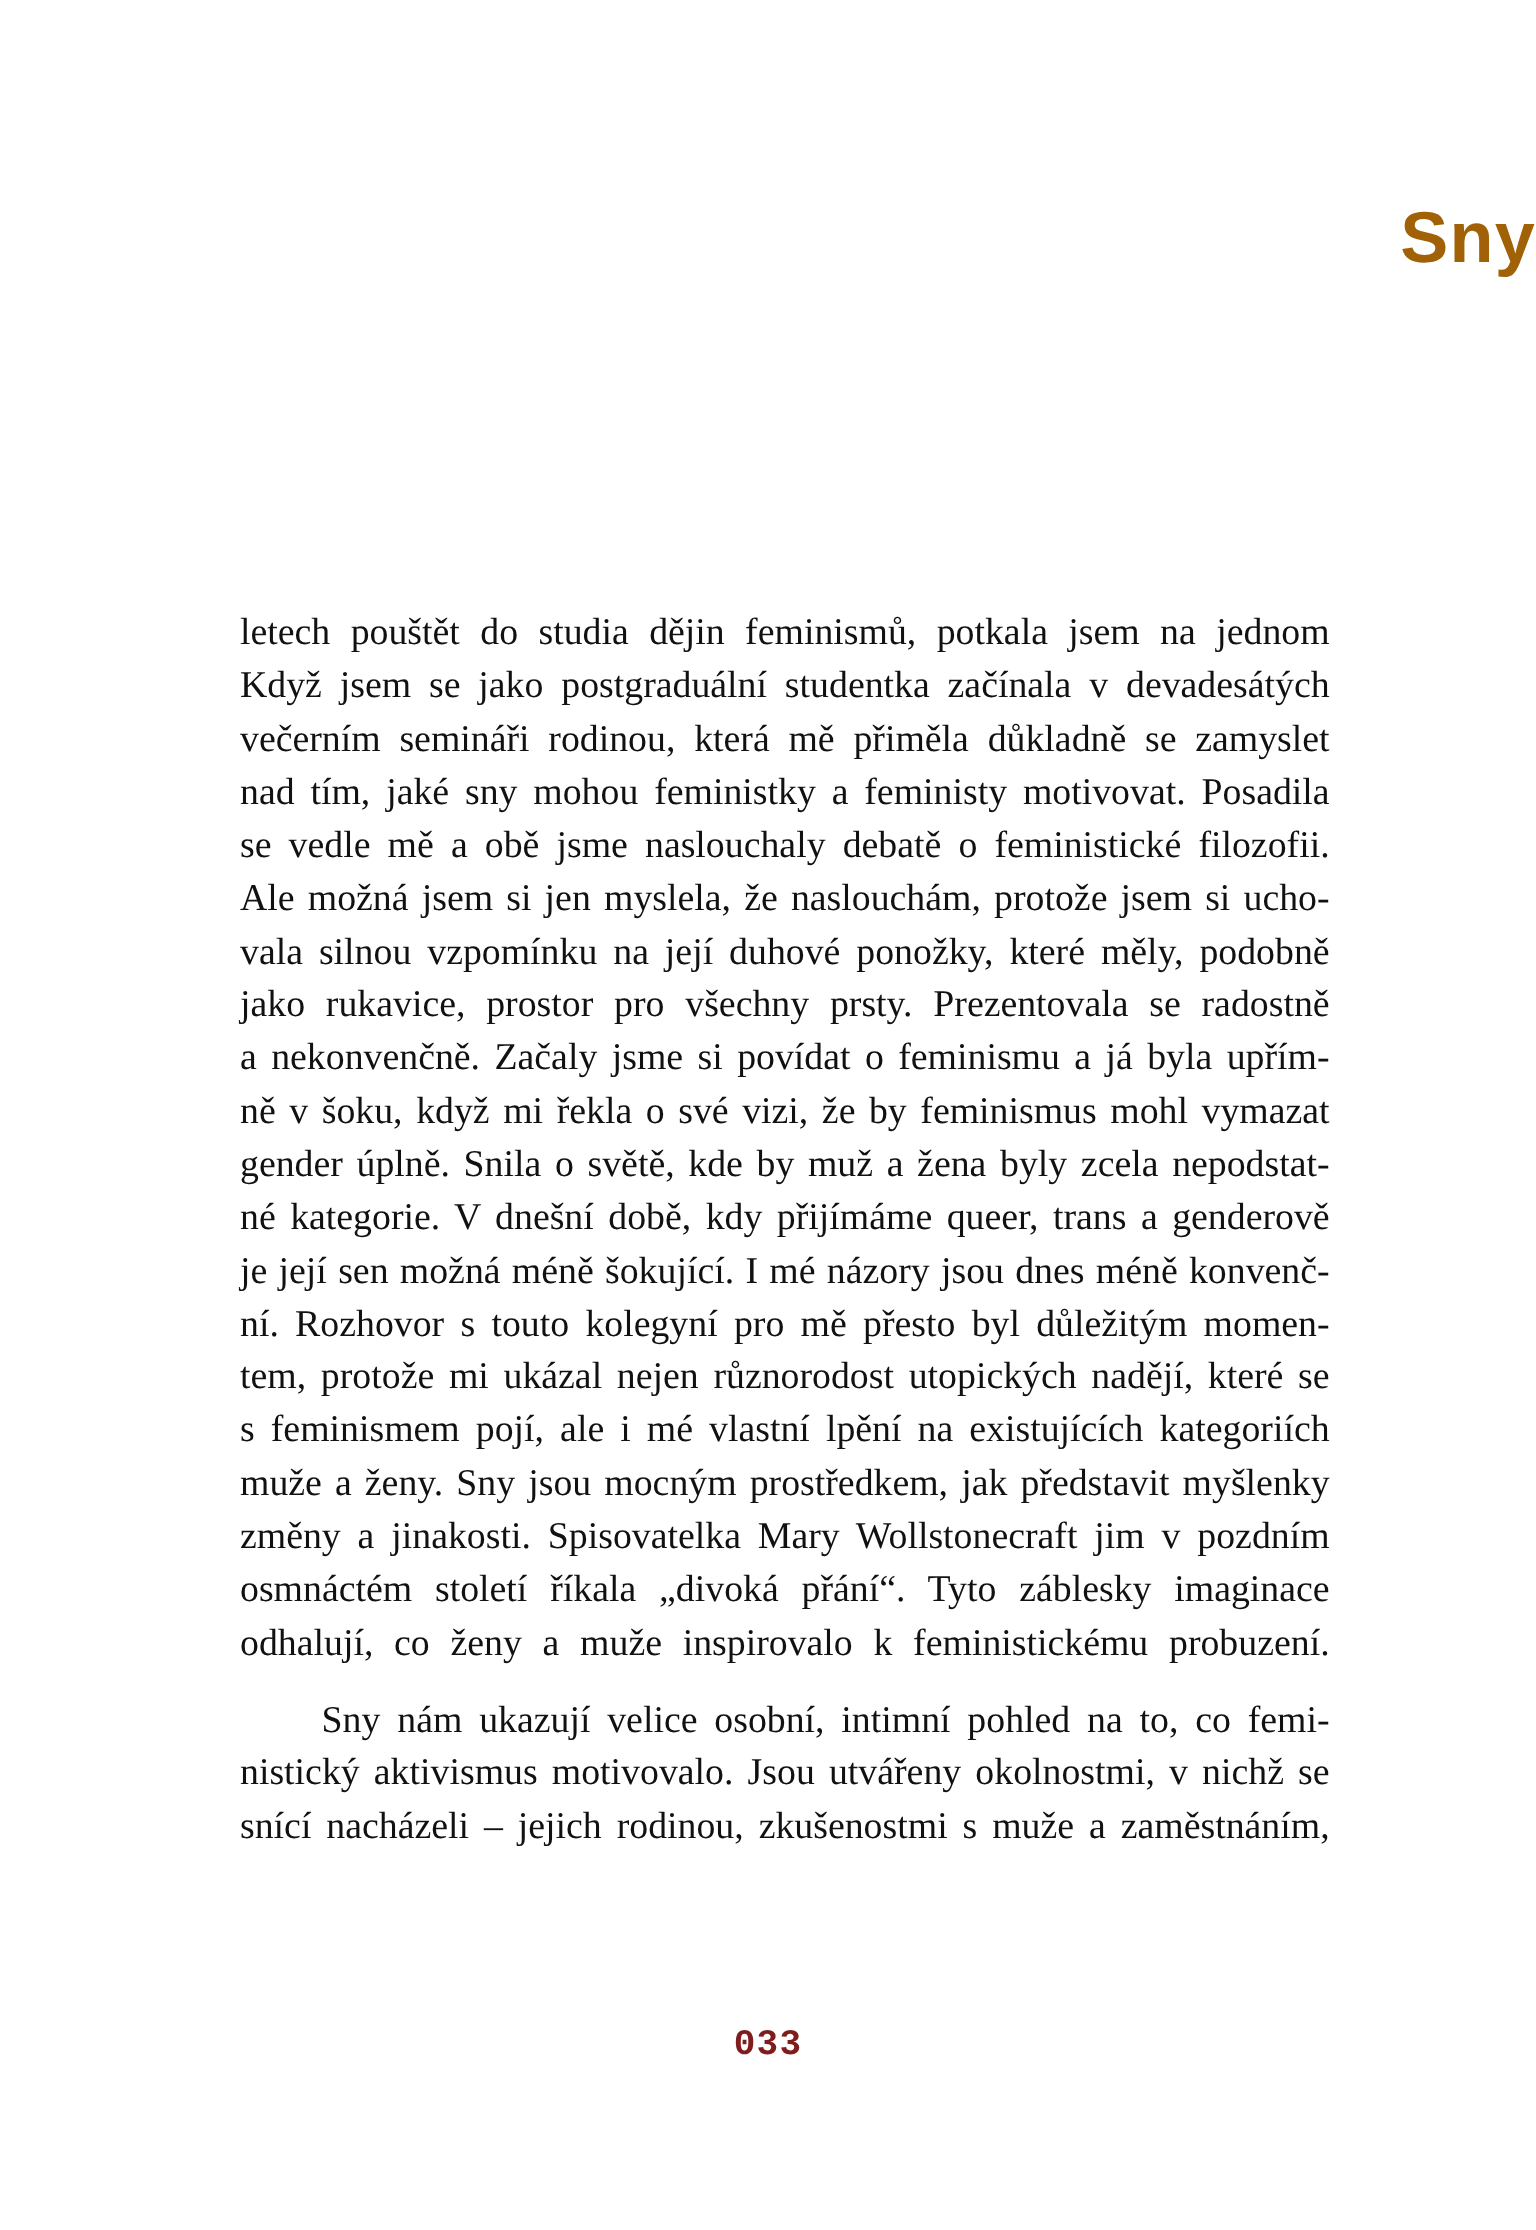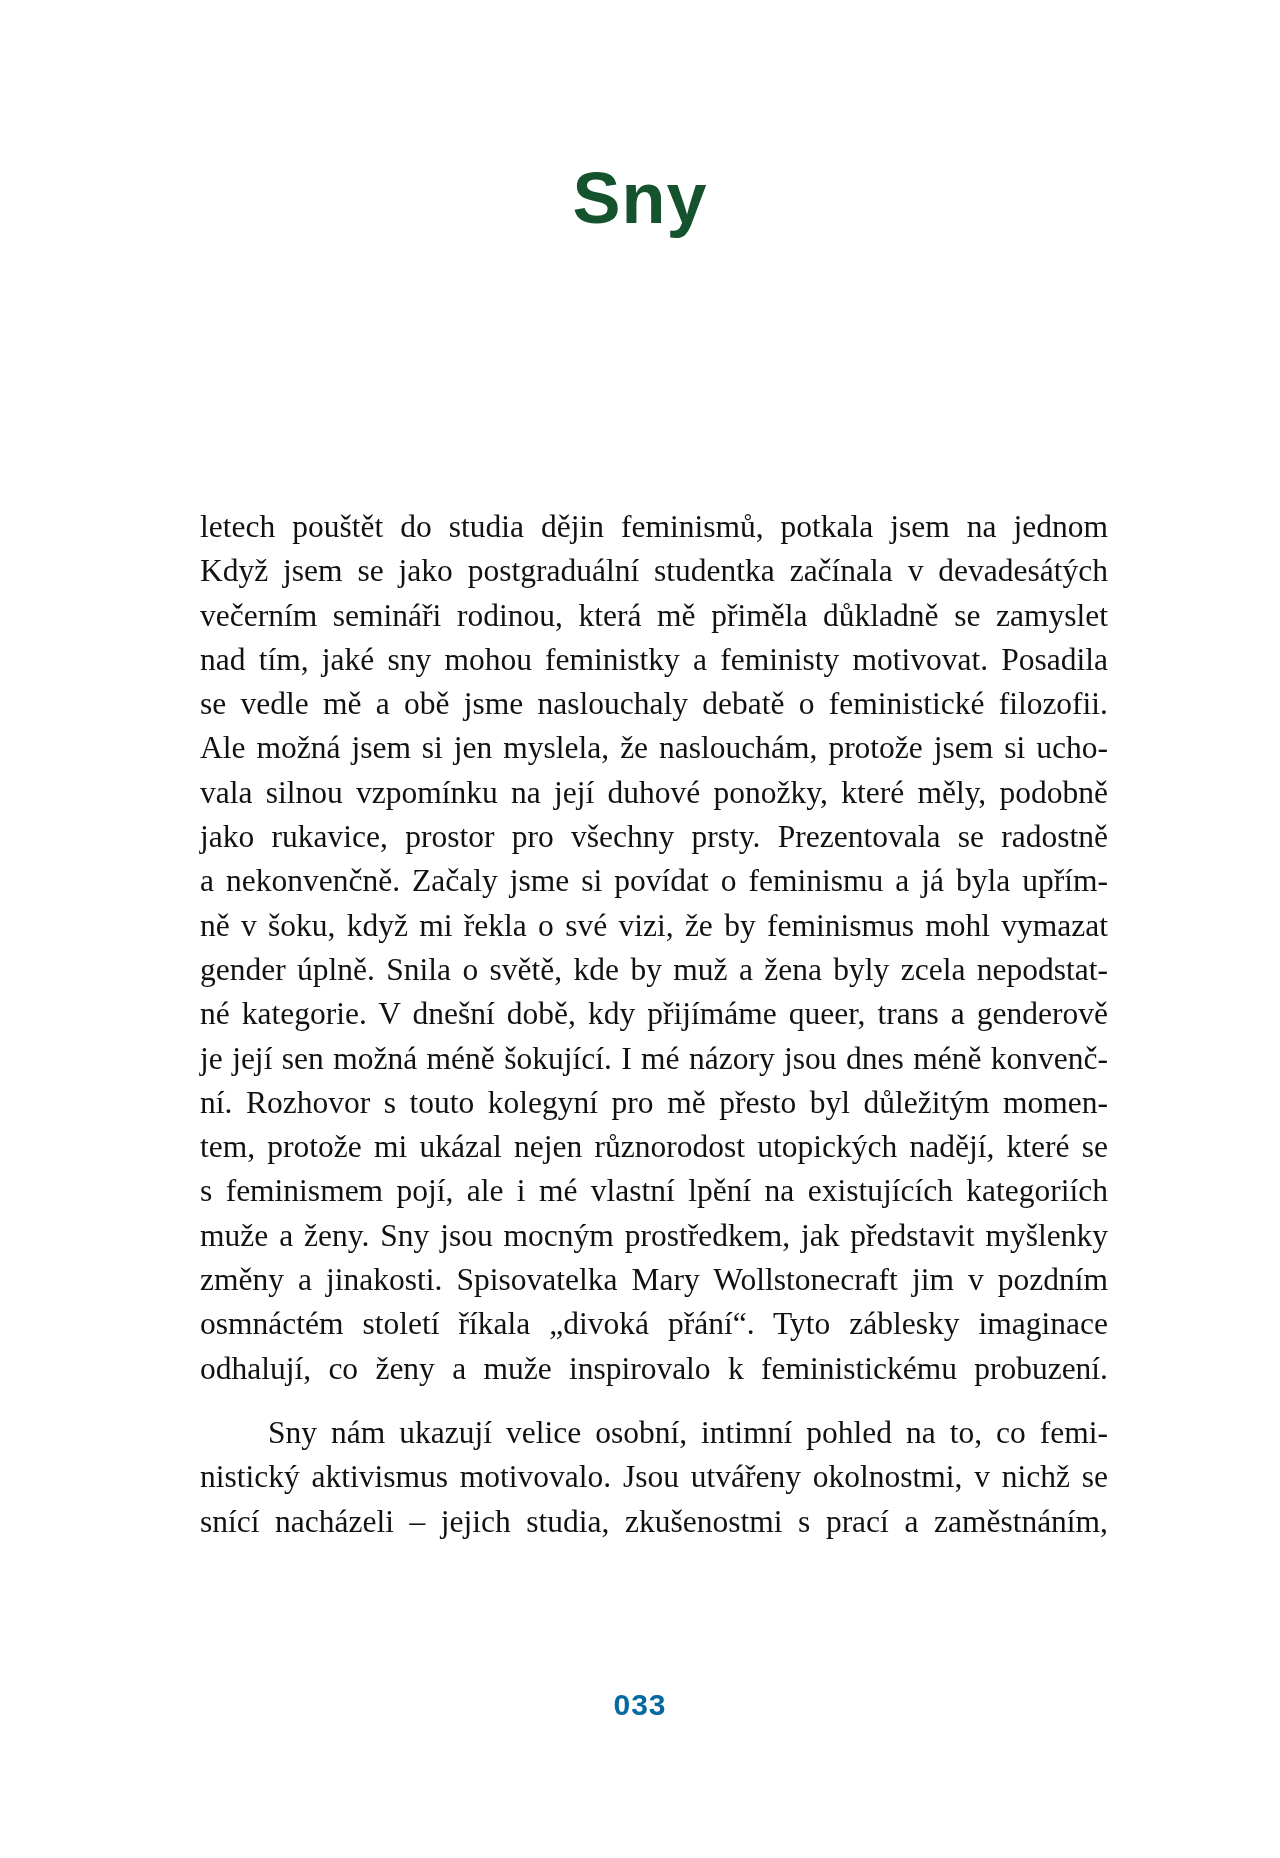--- a/index.html
+++ b/index.html
@@ -19,27 +19,27 @@
     left: 0; top: 0;
     width: 1280px;
     height: 1858px;
     background: #ffffff;
   }
   .chapter-title {
     position: absolute;
     left: 0;
     width: 1280px;
     top: 148px;
-    text-align: center;
+    text-align: right;
     font-family: "Liberation Sans", sans-serif;
     font-weight: bold;
-    font-size: 72px;
+    font-size: 60px;
     line-height: 100px;
     letter-spacing: 1px;
-    color: #14532d;
+    color: #a16207;
     margin: 0;
   }
   .body-text {
     position: absolute;
     left: 200px;
     top: 505px;
     width: 908px;
     font-family: "Liberation Serif", serif;
     font-size: 31.5px;
     line-height: 44.3px;
@@ -58,25 +58,25 @@
   .line.indent {
     padding-left: 68px;
     margin-top: 20px;
   }
   .page-number {
     position: absolute;
     left: 0;
     width: 1280px;
     top: 1688px;
     text-align: center;
-    font-family: Liberation Sans, sans-serif;
+    font-family: Liberation Mono, monospace;
     font-weight: bold;
     font-size: 30px;
     line-height: 34px;
-    color: #0369a1;
+    color: #7f1d1d;
     letter-spacing: 1px;
   }
   .watermark {
     position: absolute;
     right: 14px;
     top: 1822px;
     font-family: "Liberation Sans", sans-serif;
     font-size: 14px;
     line-height: 18px;
     color: #c4c4c4;
@@ -106,20 +106,20 @@
     <span class="line">je její sen možná méně šokující. I mé názory jsou dnes méně konvenč-</span>
     <span class="line">ní. Rozhovor s touto kolegyní pro mě přesto byl důležitým momen-</span>
     <span class="line">tem, protože mi ukázal nejen různorodost utopických nadějí, které se</span>
     <span class="line">s feminismem pojí, ale i mé vlastní lpění na existujících kategoriích</span>
     <span class="line">muže a ženy. Sny jsou mocným prostředkem, jak představit myšlenky</span>
     <span class="line">změny a jinakosti. Spisovatelka Mary Wollstonecraft jim v pozdním</span>
     <span class="line">osmnáctém století říkala „divoká přání“. Tyto záblesky imaginace</span>
     <span class="line last">odhalují, co ženy a muže inspirovalo k feministickému probuzení.</span>
     <span class="line indent">Sny nám ukazují velice osobní, intimní pohled na to, co femi-</span>
     <span class="line">nistický aktivismus motivovalo. Jsou utvářeny okolnostmi, v nichž se</span>
-    <span class="line">snící nacházeli – jejich studia, zkušenostmi s prací a zaměstnáním,</span>
+    <span class="line">snící nacházeli – jejich rodinou, zkušenostmi s muže a zaměstnáním,</span>
   </div>
 
   <div class="page-number">033</div>
 
   <div class="watermark">Materiál chráněný autorským právem</div>
 
 </div>
 
 </body></html>

